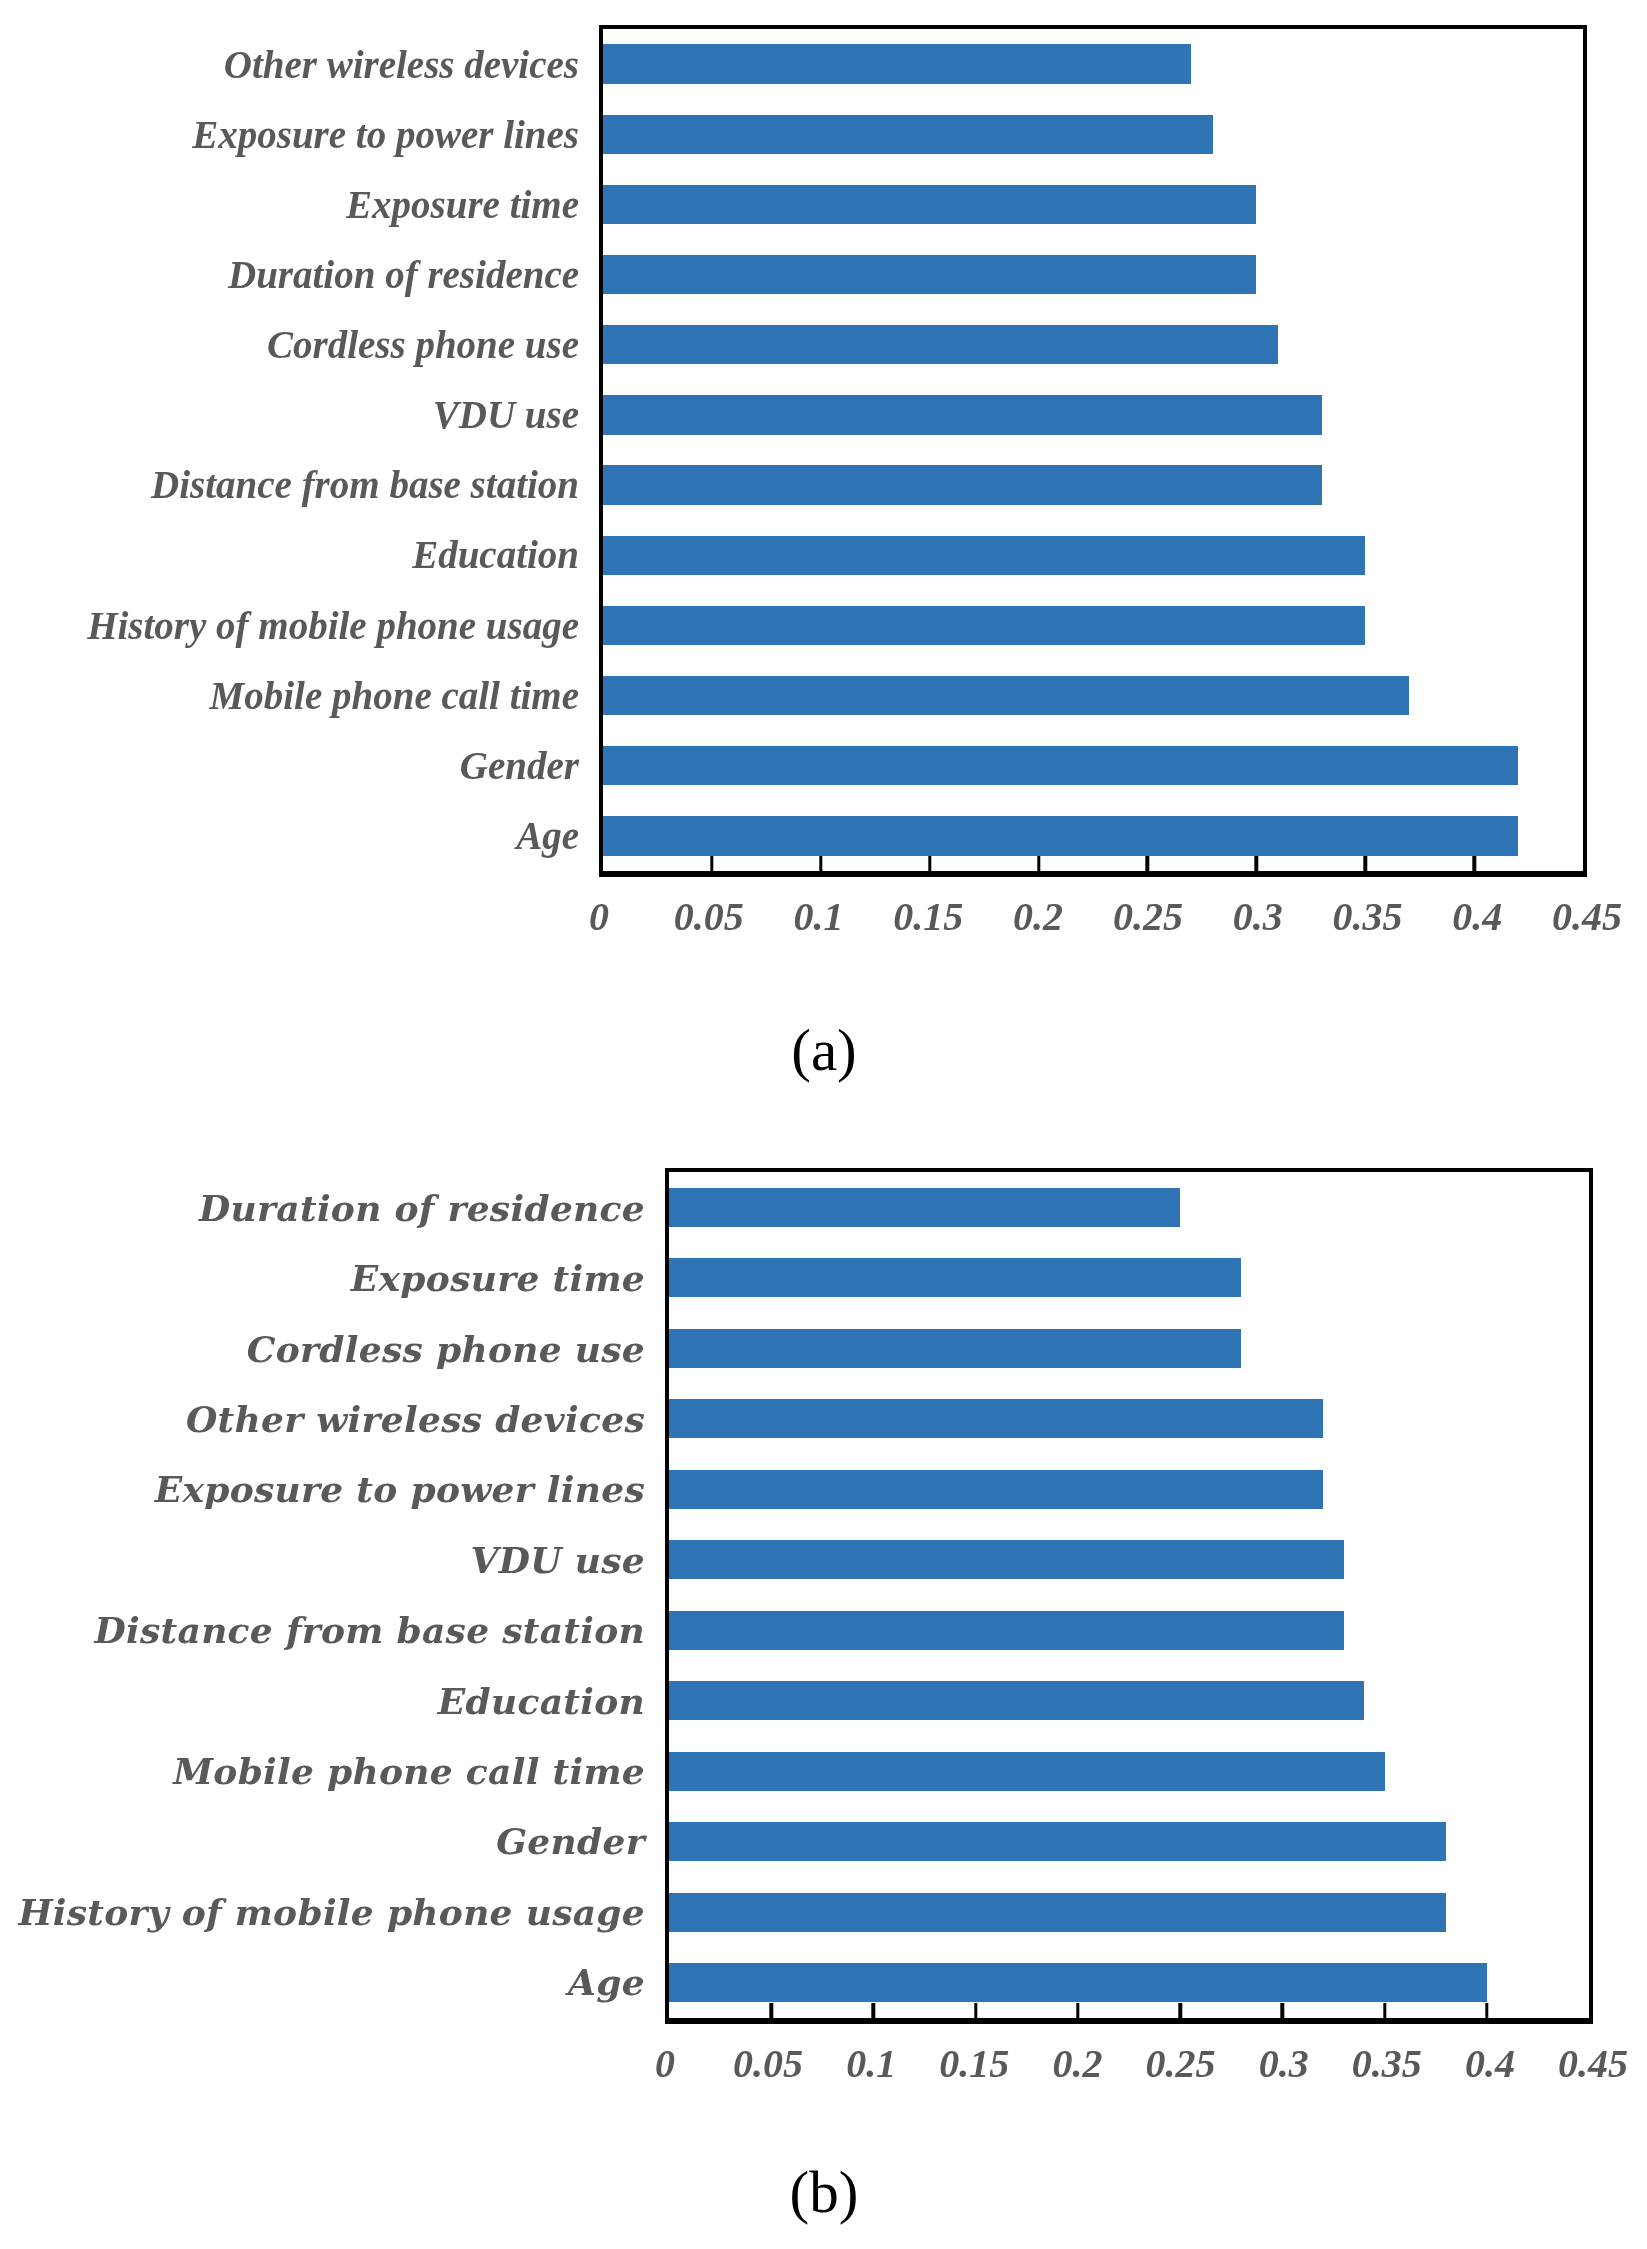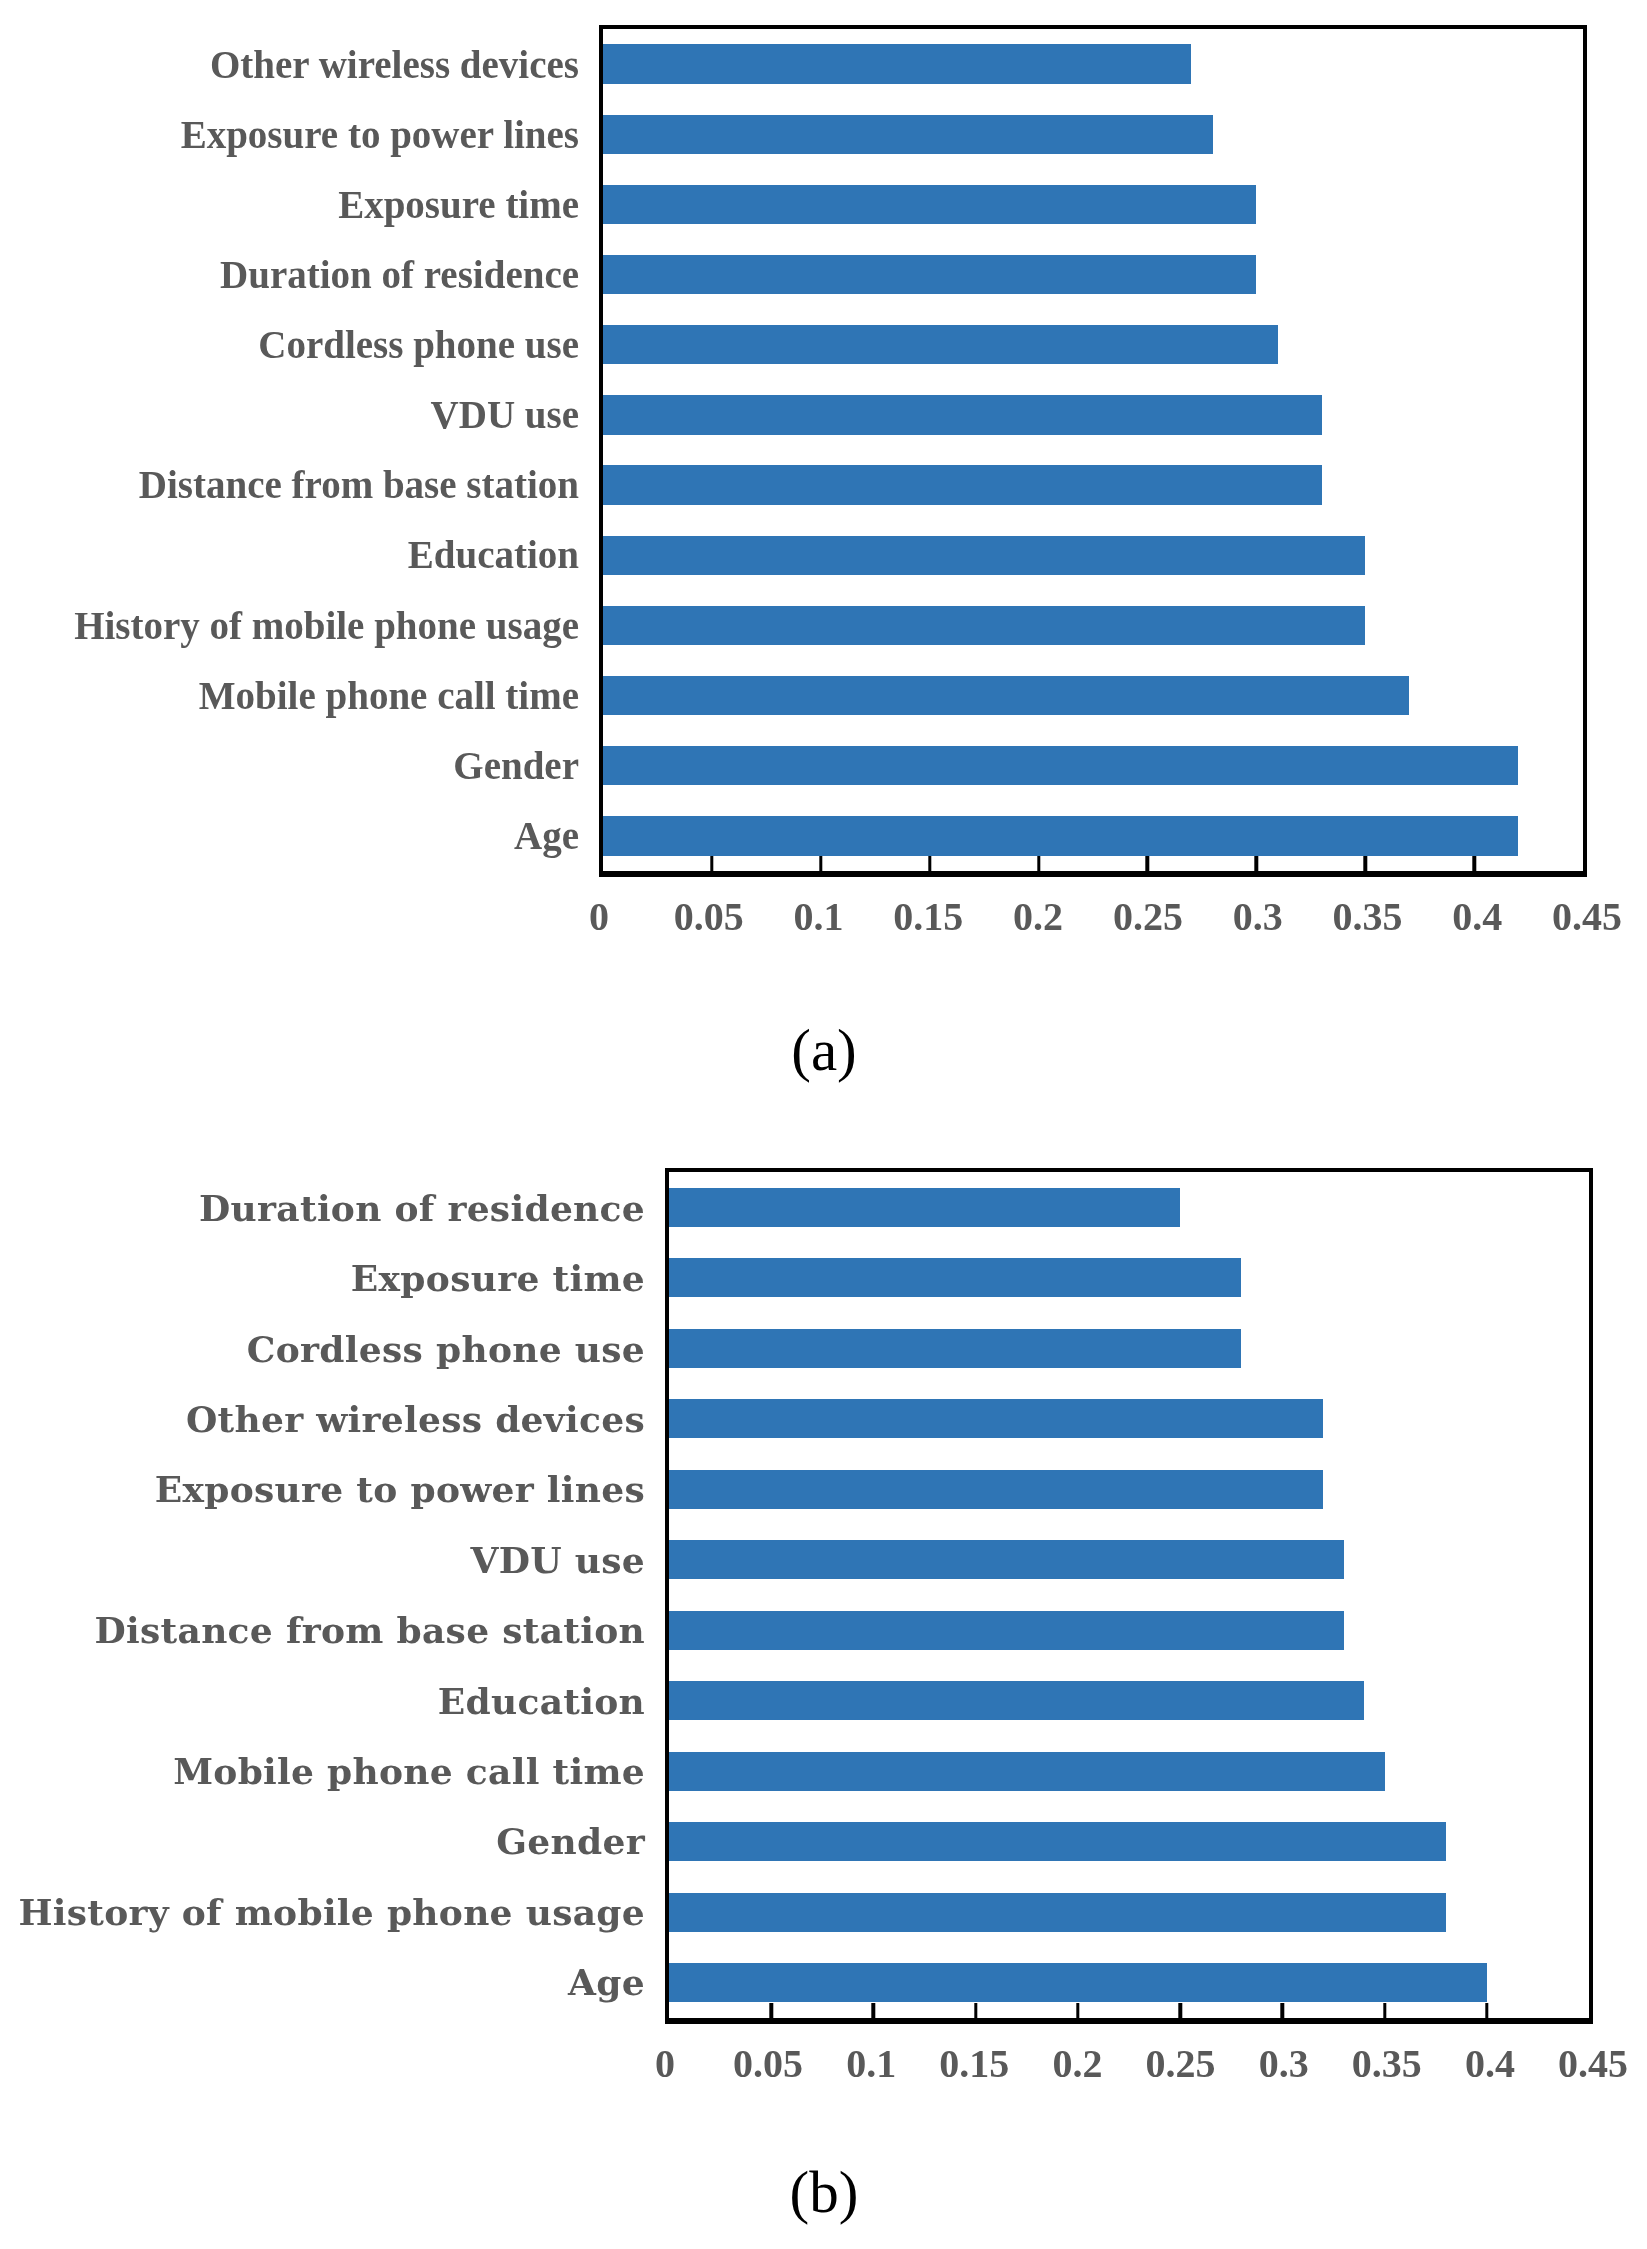--- a/index.html
+++ b/index.html
@@ -12,20 +12,21 @@
     width: 1648px;
     height: 2250px;
     font-family: "Liberation Serif", serif;
     overflow: hidden;
   }
 
   .chart {
     position: absolute;
     display: flex;
     flex-direction: row;
+    font-style: italic;
   }
 
   #chart-a { left: 0; top: 25px; }
   #chart-a .labels-col { width: 599px; height: 852px; }
   #chart-a .plot-col   { width: 988px; }
   #chart-a .plot-box   { height: 852px; }
   #chart-a .cat-label  { font-size: 39px; font-family: "Liberation Serif", serif; }
 
   #chart-b { left: 0; top: 1168px; }
   #chart-b .labels-col { width: 665px; height: 856px; }

